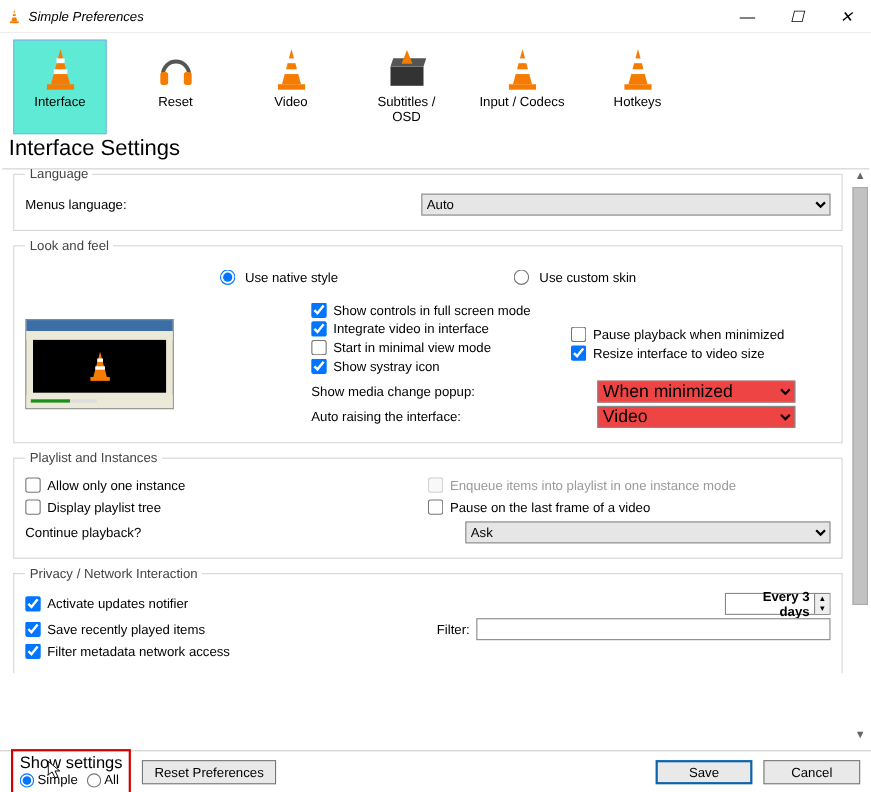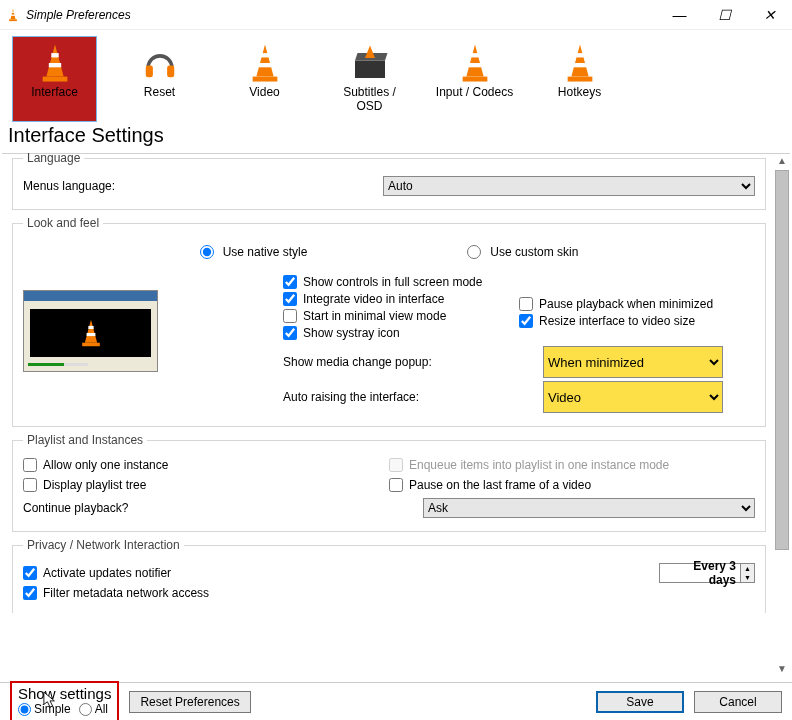--- a/index.html
+++ b/index.html
@@ -40,21 +40,21 @@
     width: 85px;
     display: flex;
     flex-direction: column;
     align-items: center;
     padding: 4px 2px 8px 2px;
     border: 1px solid transparent;
     font-size: 12px;
     text-align: center;
   }
   .tab.selected {
-    background: #b91c1c;
+    background: #5eead4;
     border: 1px solid #7ab6e8;
   }
   .tab .icon-slot { height: 44px; display:flex; align-items:center; justify-content:center; }
 
   .page-title {
     font-size: 20px;
     padding: 2px 8px 6px 8px;
   }
   .hr { border-top: 1px solid #d0d0d0; margin: 0 2px; }
 
@@ -99,23 +99,23 @@
   .row .label { width: 360px; }
   select.combo {
     flex:1;
     height: 20px;
     font-size:12px;
     background:#e6e6e6;
     border:1px solid #888;
   }
   select.combo2 {
     width: 180px;
-    height: 32px;
-    font-size:13px;
-    background:#fde047;
+    height: 20px;
+    font-size:16px;
+    background:#ef4444;
     border:1px solid #888;
   }
   input[type=text].txt {
     flex:1; height:20px; border:1px solid #888; padding:0 4px; font-size:12px;
   }
 
   .radio-row {
     display:flex; justify-content:center; gap:160px; padding:4px 0 10px 0;
   }
   .chk { display:flex; align-items:center; gap:6px; margin:3px 0; }
@@ -397,20 +397,28 @@
         </label>
       <div style="flex:1"></div>
       <div class="spin">
         <span class="val">Every 3 days</span>
         <div class="btns">
             <div>▲</div>
             <div>▼</div>
           </div>
       </div>
     </div>
+    <div class="row">
+      <label class="chk" style="width:370px">
+          <input type="checkbox" checked="" style="">
+          <span>Save recently played items</span>
+        </label>
+      <span style="width:40px; text-align:right; padding-right:6px;">Filter:</span>
+      <input type="text" class="txt" value="" style="">
+    </div>
     <label class="chk">
         <input type="checkbox" checked="" style="">
         <span>Filter metadata network access</span>
       </label>
   </fieldset>
 
 </div>
 
 <div class="scrollbar">
   <div class="arrow">▲</div>

